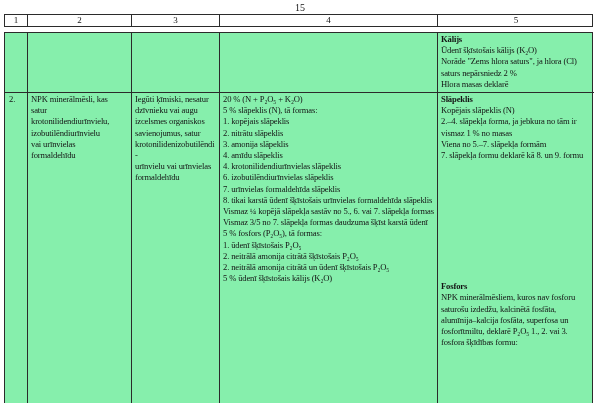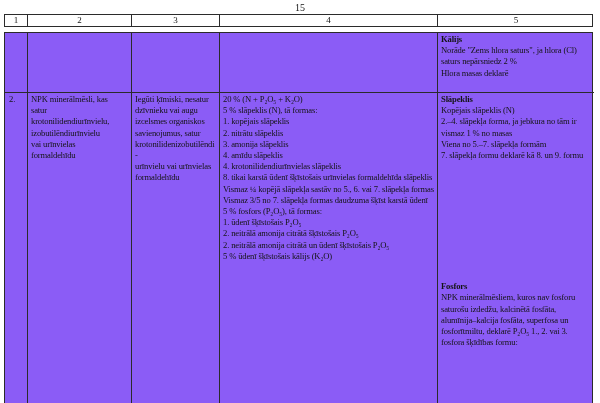--- a/index.html
+++ b/index.html
@@ -20,21 +20,21 @@
   .hcell {
     border-left:1px solid #2b2b2b; display:flex; align-items:center;
     justify-content:center; font-size:9px; line-height:1;
   }
   .hcell.first { border-left:none; }
   .tbody {
     position:absolute; left:4px; top:32px; width:589px; height:371px;
     display:grid; grid-template-columns:22px 104px 88px 218px 157px;
     grid-template-rows:60px 1fr;
     border-top:1px solid #2b2b2b; border-left:1px solid #2b2b2b; border-right:1px solid #2b2b2b;
-    box-sizing:border-box; background:#8b5cf6;
+    box-sizing:border-box; background:#86efac;
   }
   .cell {
     border-left:1px solid #2b2b2b; padding:1px 3px 1px 3px;
     font-size:8.6px; line-height:11.2px; letter-spacing:-0.15px;
     box-sizing:border-box; overflow:hidden; overflow-wrap:break-word;
   }
   .cell.first { border-left:none; }
   .cell.r1 { border-bottom:1px solid #2b2b2b; }
   .cell.num { padding-left:4px; }
   .prewrap { white-space:pre-line; }
@@ -60,20 +60,21 @@
 
   <div class="tbody">
 
     <div class="cell first r1"></div>
     <div class="cell r1"></div>
     <div class="cell r1"></div>
     <div class="cell r1"></div>
     <div class="cell r1">
         <div class="section">
           <div class="section-title">Kālijs</div>
+          <div class="section-line">Ūdenī šķīstošais kālijs (K₂O)</div>
           <div class="section-line">Norāde "Zems hlora saturs", ja hlora (Cl) saturs nepārsniedz 2 %</div>
           <div class="section-line">Hlora masas deklarē</div>
         </div>
       </div>
 
     <div class="cell first num">2.</div>
     <div class="cell prewrap">NPK minerālmēsli, kas
 satur
 krotonilidendiurīnvielu,
 izobutilēndiurīnvielu
@@ -87,20 +88,22 @@
 urīnvielu vai urīnvielas
 formaldehīdu</div>
     <div class="cell">
         <div class="line b">20 % (N + P₂O₅ + K₂O)</div>
         <div class="line b">5 % slāpeklis (N), tā formas:</div>
         <div class="line">1. kopējais slāpeklis</div>
         <div class="line">2. nitrātu slāpeklis</div>
         <div class="line">3. amonija slāpeklis</div>
         <div class="line">4. amīdu slāpeklis</div>
         <div class="line">4. krotonilidendiurīnvielas slāpeklis</div>
+        <div class="line">6. izobutilēndiurīnvielas slāpeklis</div>
+        <div class="line">7. urīnvielas formaldehīda slāpeklis</div>
         <div class="line">8. tikai karstā ūdenī šķīstošais urīnvielas formaldehīda slāpeklis</div>
         <div class="line">Vismaz ¼ kopējā slāpekļa sastāv no 5., 6. vai 7. slāpekļa formas</div>
         <div class="line">Vismaz 3/5 no 7. slāpekļa formas daudzuma šķīst karstā ūdenī</div>
         <div class="line b">5 % fosfors (P₂O₅), tā formas:</div>
         <div class="line">1. ūdenī šķīstošais P₂O₅</div>
         <div class="line">2. neitrālā amonija citrātā šķīstošais P₂O₅</div>
         <div class="line">2. neitrālā amonija citrātā un ūdenī šķīstošais P₂O₅</div>
         <div class="line b">5 % ūdenī šķīstošais kālijs (K₂O)</div>
       </div>
     <div class="cell">

